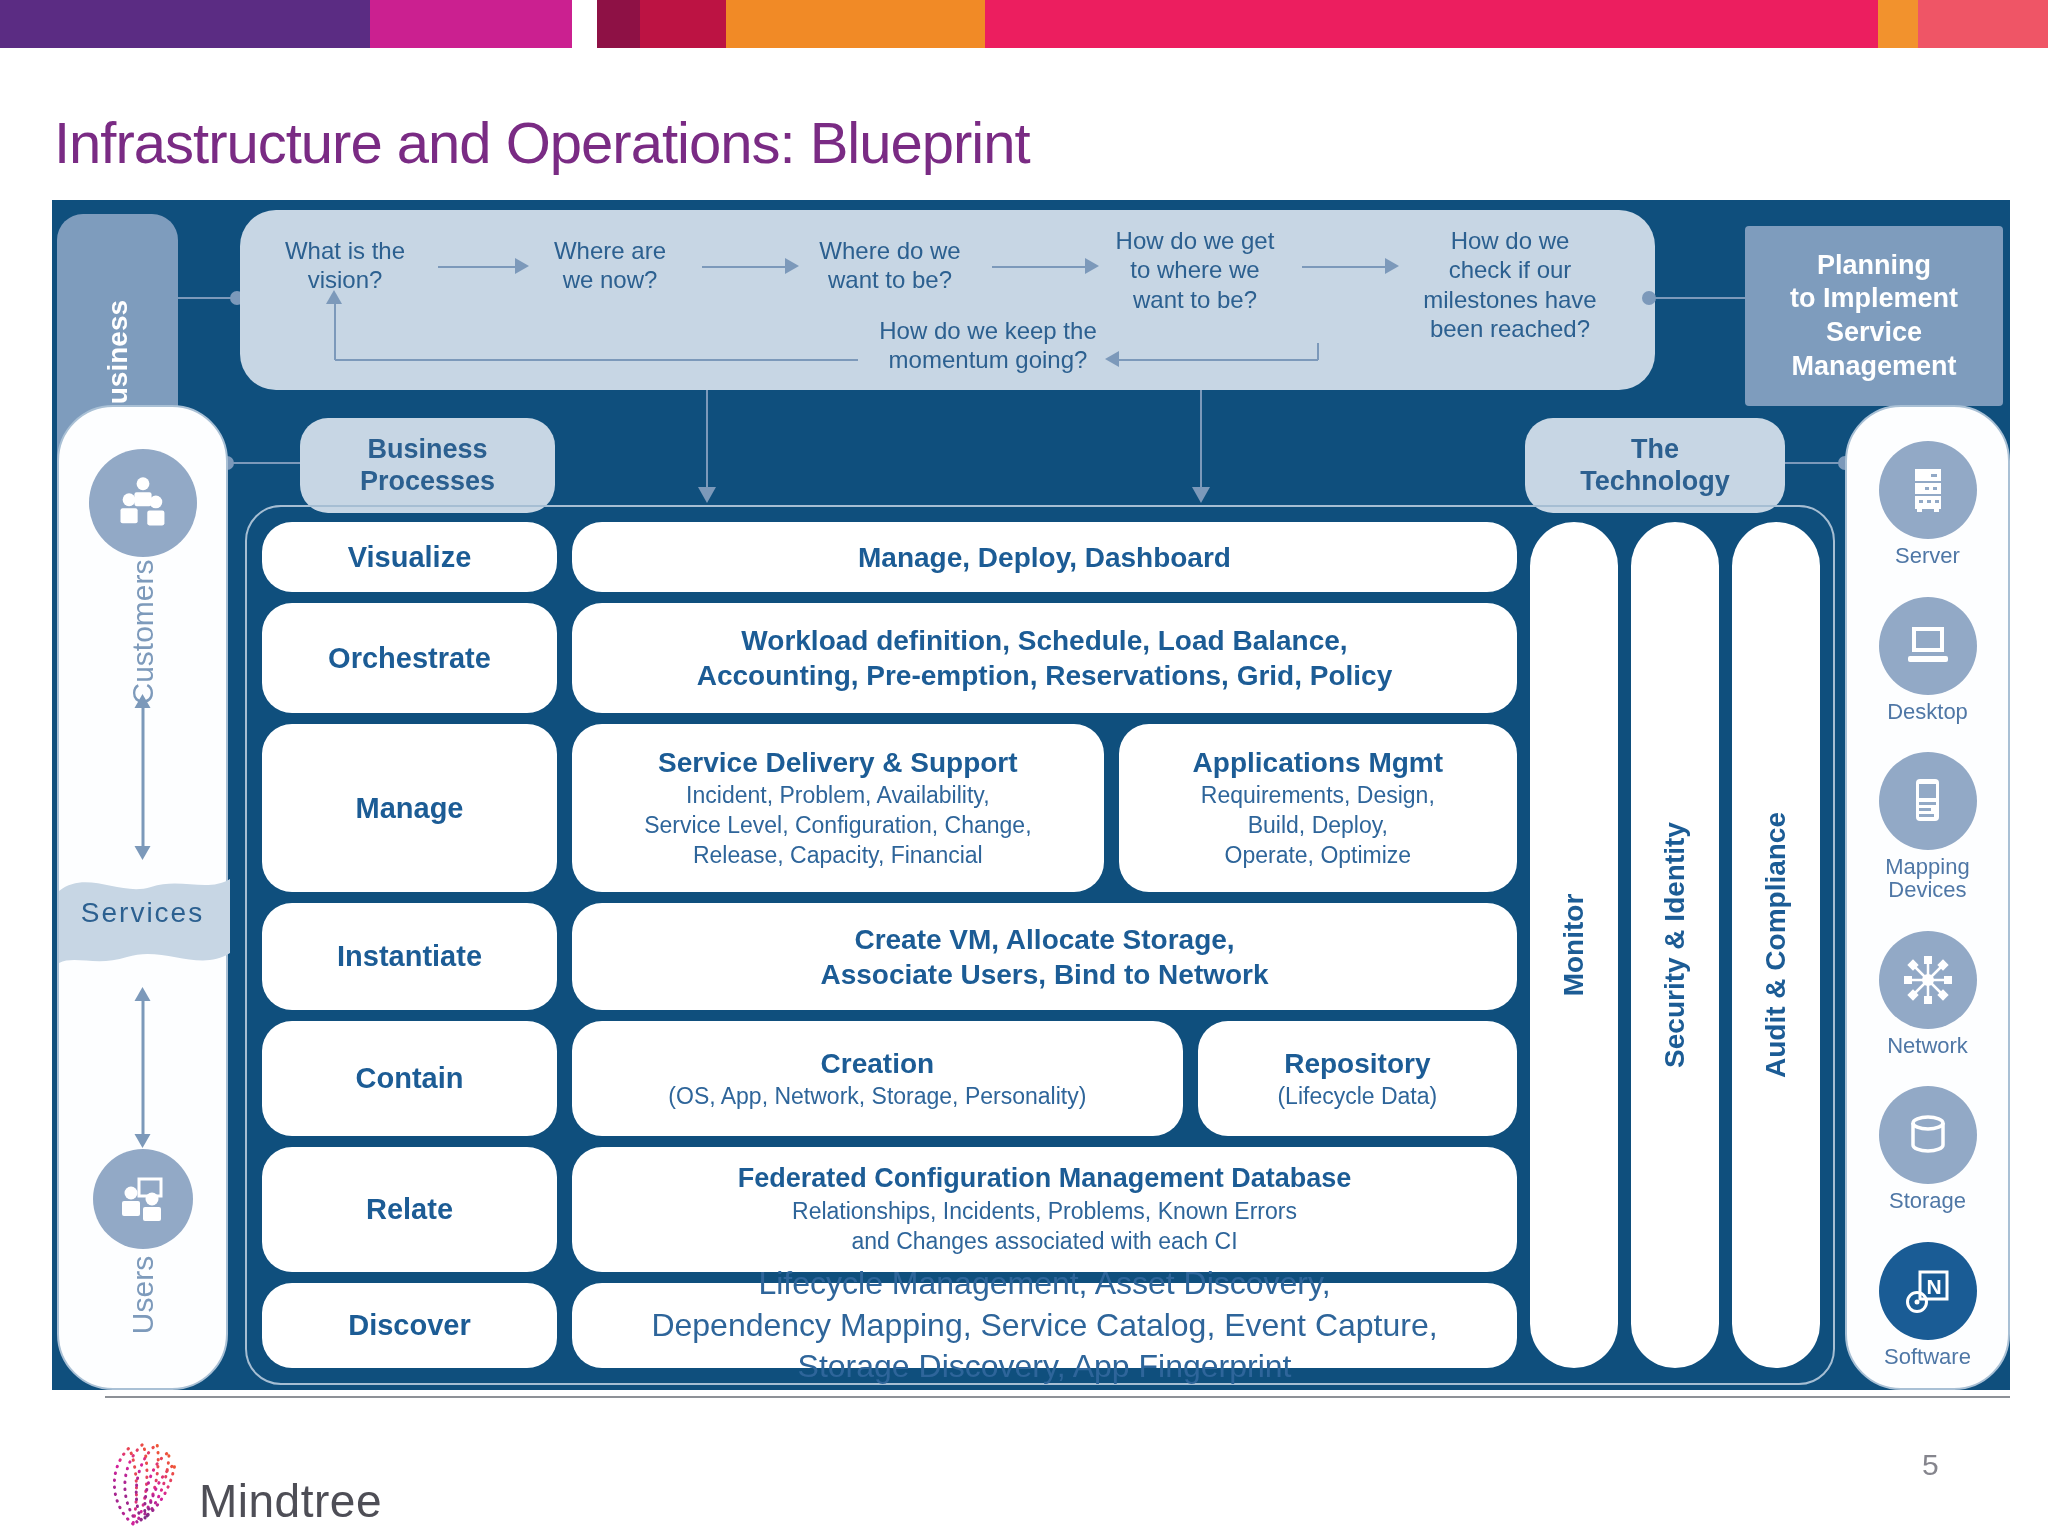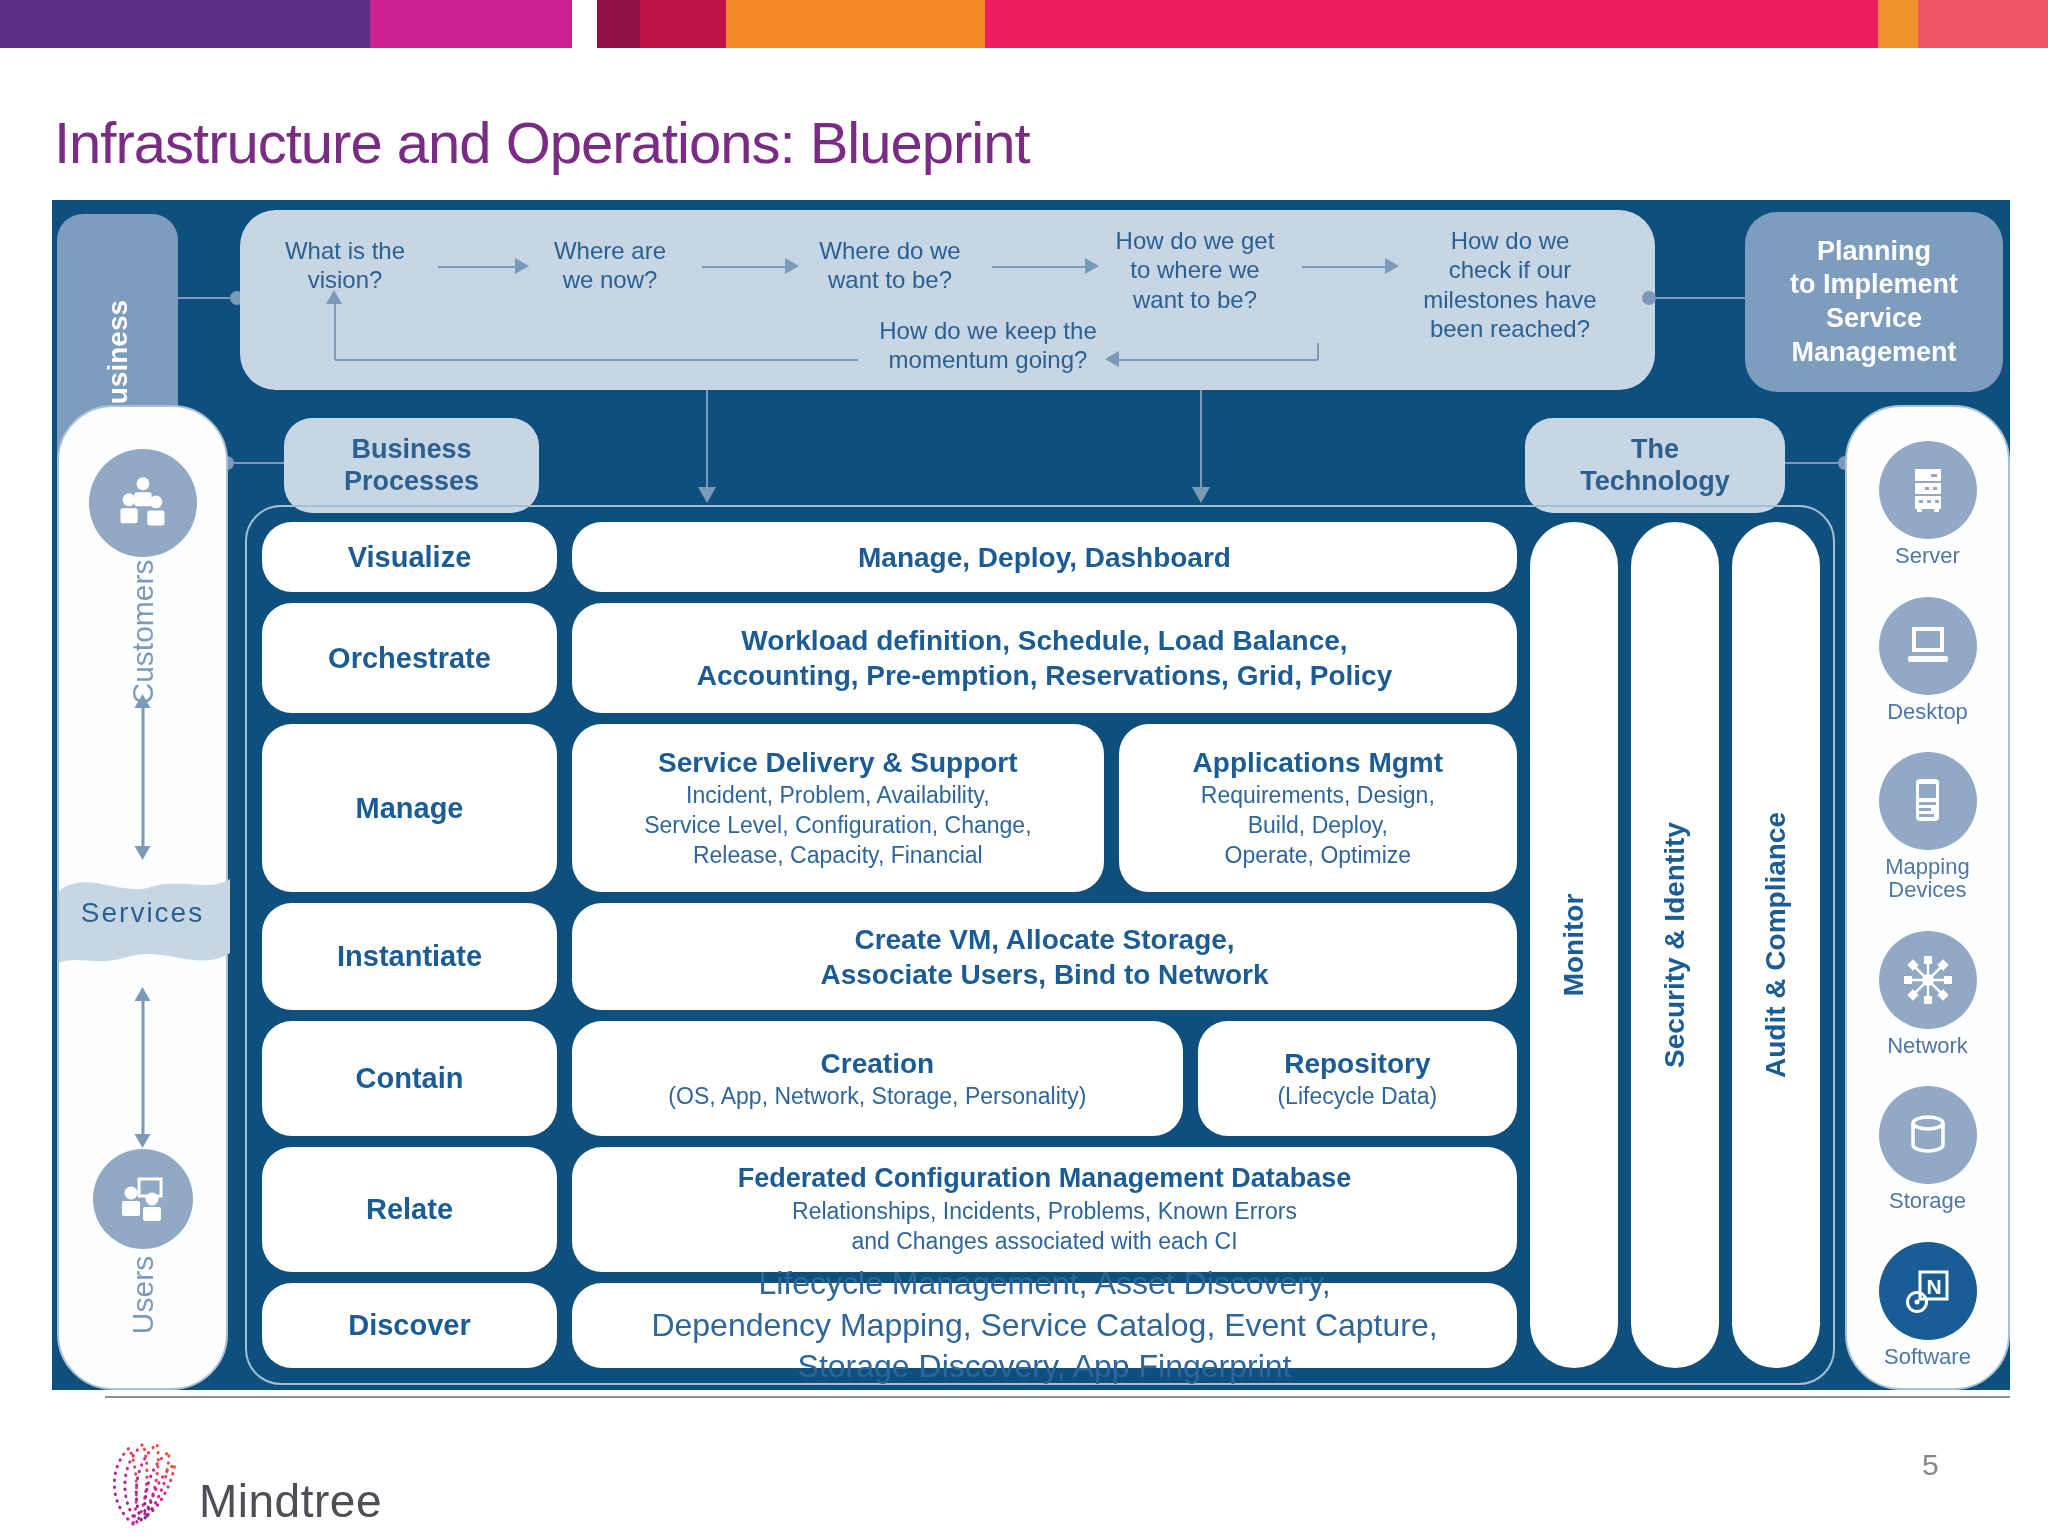--- a/index.html
+++ b/index.html
@@ -120,31 +120,31 @@
       <div class="qa" style="left:638px;top:106px;width:220px;">How do we keep the
 momentum going?</div>
       <div class="vline" style="left:1077px;top:133px;height:17px;"></div>
       <div class="harrow left" style="left:878px;top:149px;width:200px;"></div>
       <div class="cline" style="left:95px;top:149px;width:523px;"></div>
       <div class="vline uparrow" style="left:94px;top:92px;height:58px;"></div>
     </div>
 
     <div class="cline" style="left:1603px;top:97px;width:92px;"></div>
     <div class="dot" style="left:1590px;top:91px;"></div>
-    <div class="steelbox pre" style="left:1693px;top:12px;width:258px;height:180px;font-size:27px;line-height:1.25;border-radius:32px;">Planning
+    <div class="steelbox pre" style="left:1693px;top:26px;width:258px;height:180px;font-size:27px;line-height:1.25;border-radius:4px;">Planning
 to Implement
 Service
 Management</div>
 
     <div class="dnarrow" style="left:654px;top:190px;height:98px;"></div>
     <div class="dnarrow" style="left:1148px;top:190px;height:98px;"></div>
 
     <div class="dot" style="left:168px;top:256px;"></div>
     <div class="cline" style="left:176px;top:262px;width:72px;"></div>
-    <div class="badge pre" style="left:232px;top:218px;width:255px;height:95px;">Business
+    <div class="badge pre" style="left:248px;top:218px;width:255px;height:95px;">Business
 Processes</div>
 
     <div class="badge pre" style="left:1473px;top:218px;width:260px;height:95px;">The
 Technology</div>
     <div class="cline" style="left:1733px;top:262px;width:62px;"></div>
     <div class="dot" style="left:1786px;top:256px;"></div>
 
     <div class="rail" style="left:5px;top:205px;width:171px;height:985px;">
       <div class="icon-circle" style="position:absolute;left:50%;top:42px;transform:translateX(-50%);width:108px;height:108px;">
         <svg width="60" height="60" viewBox="0 0 56 56">

